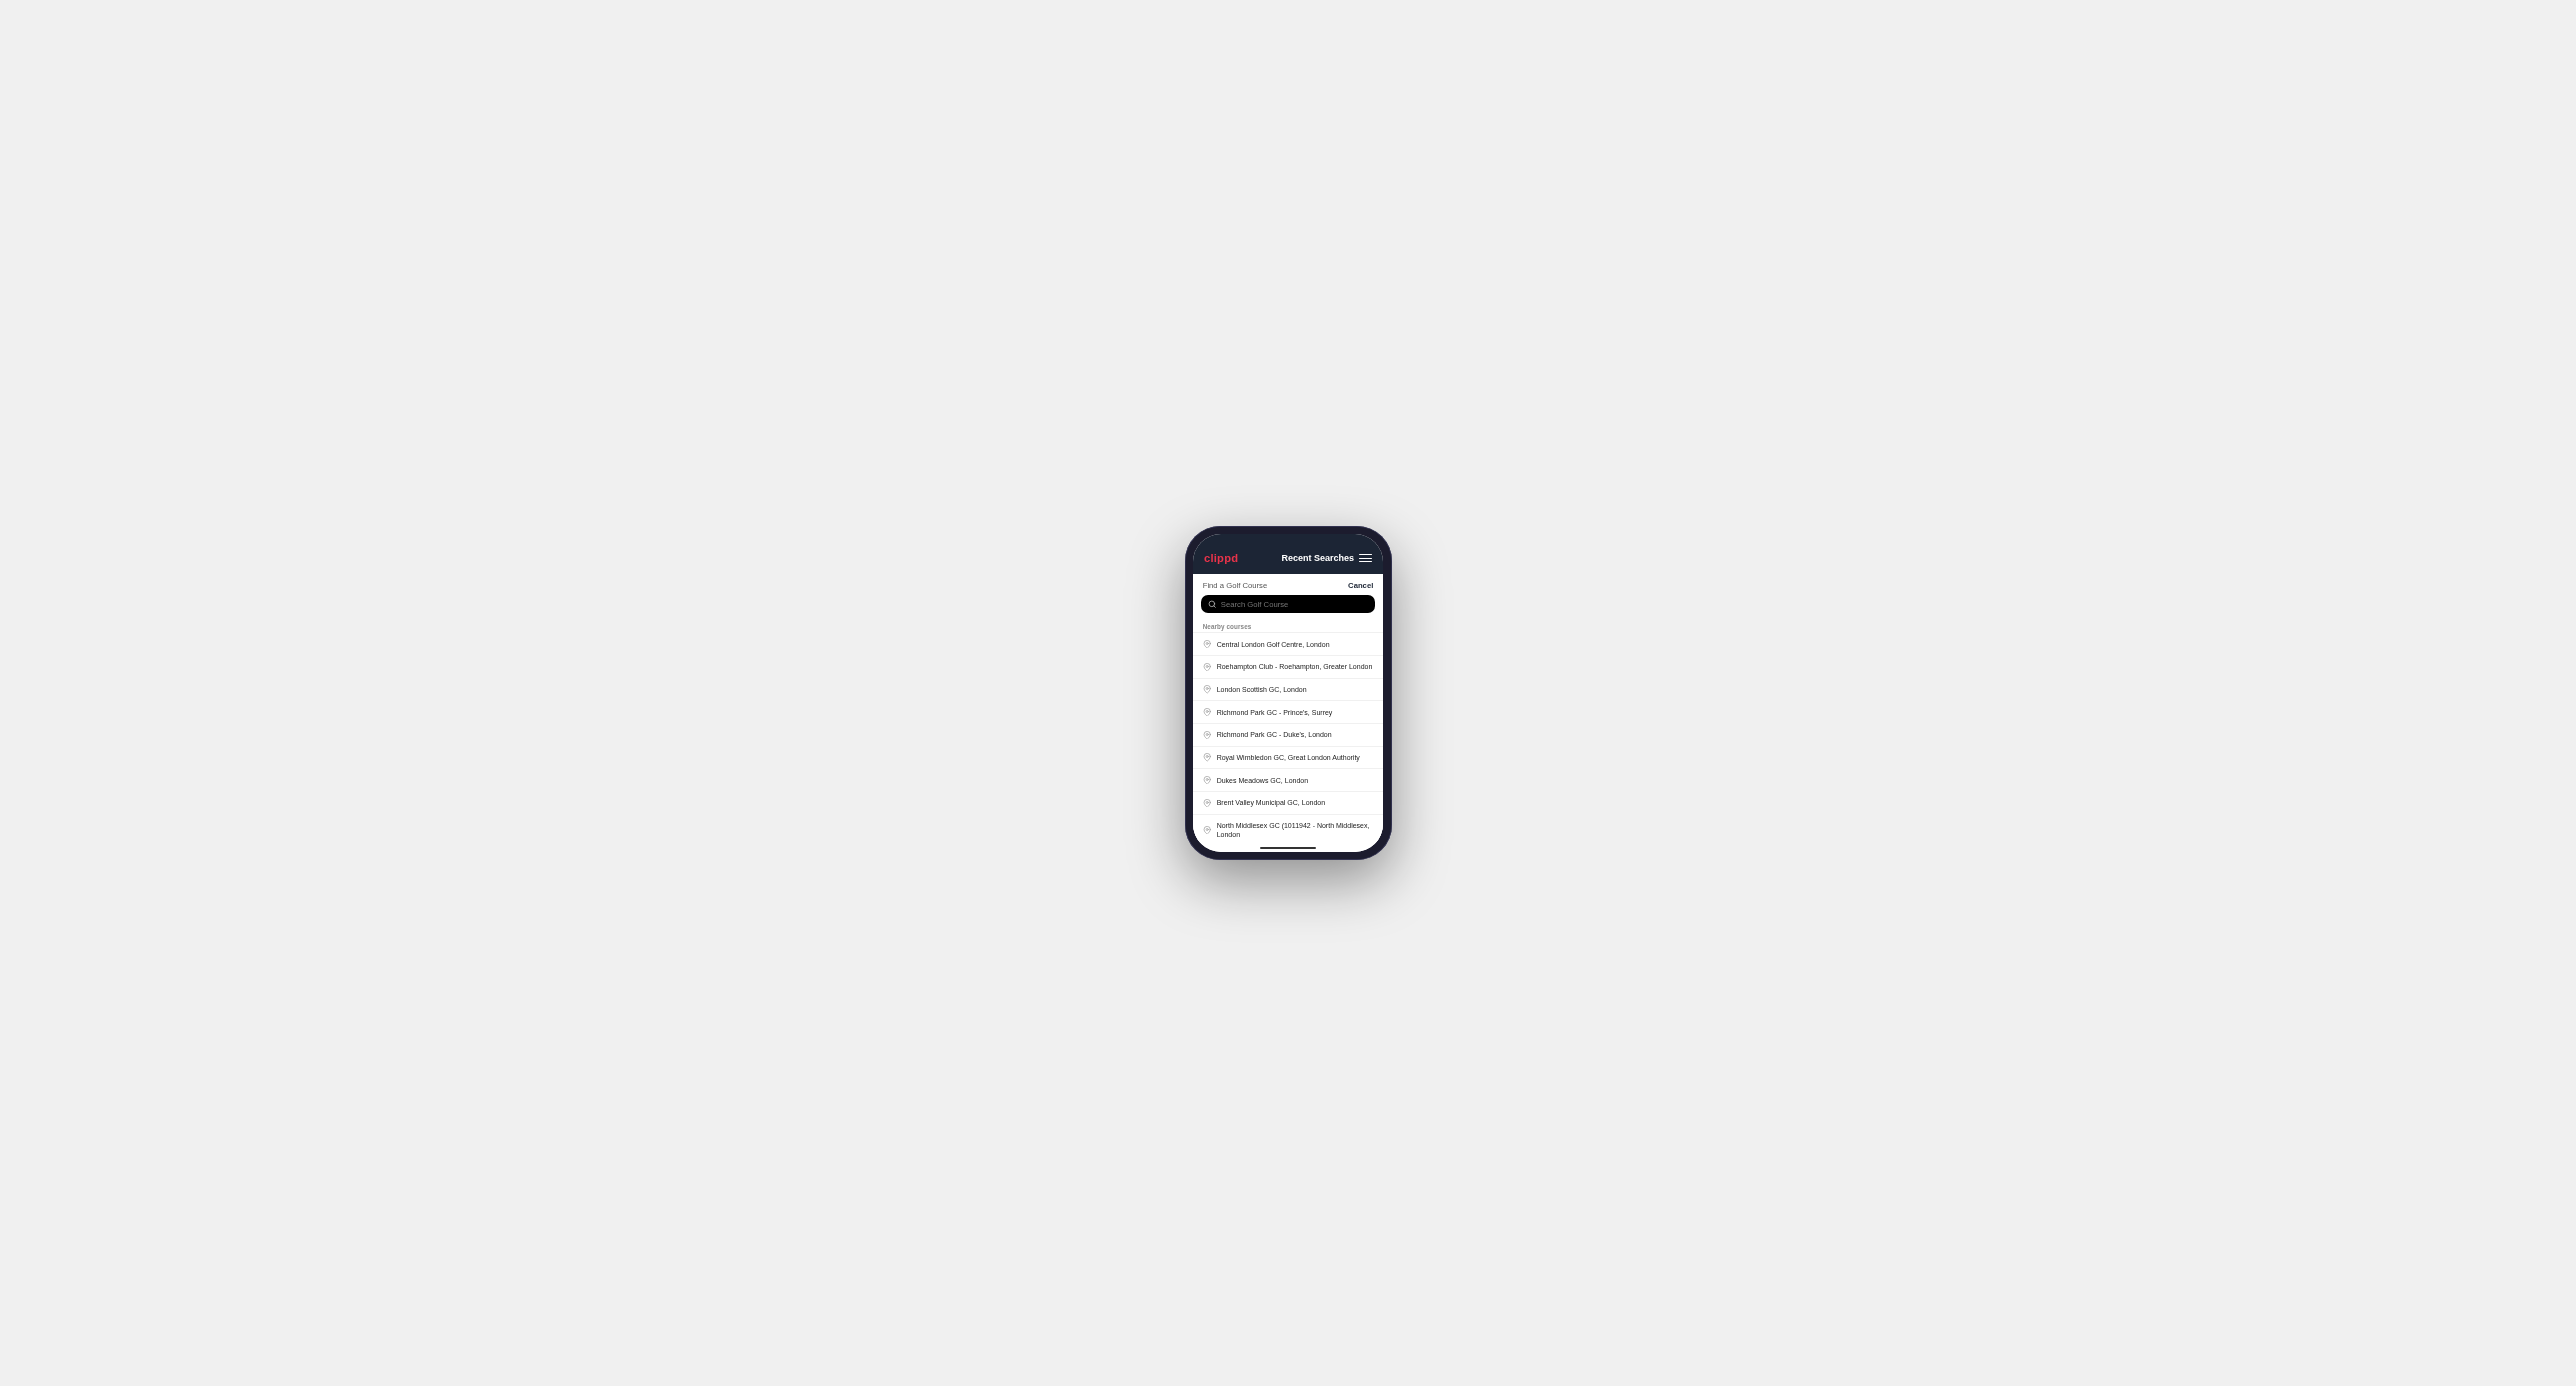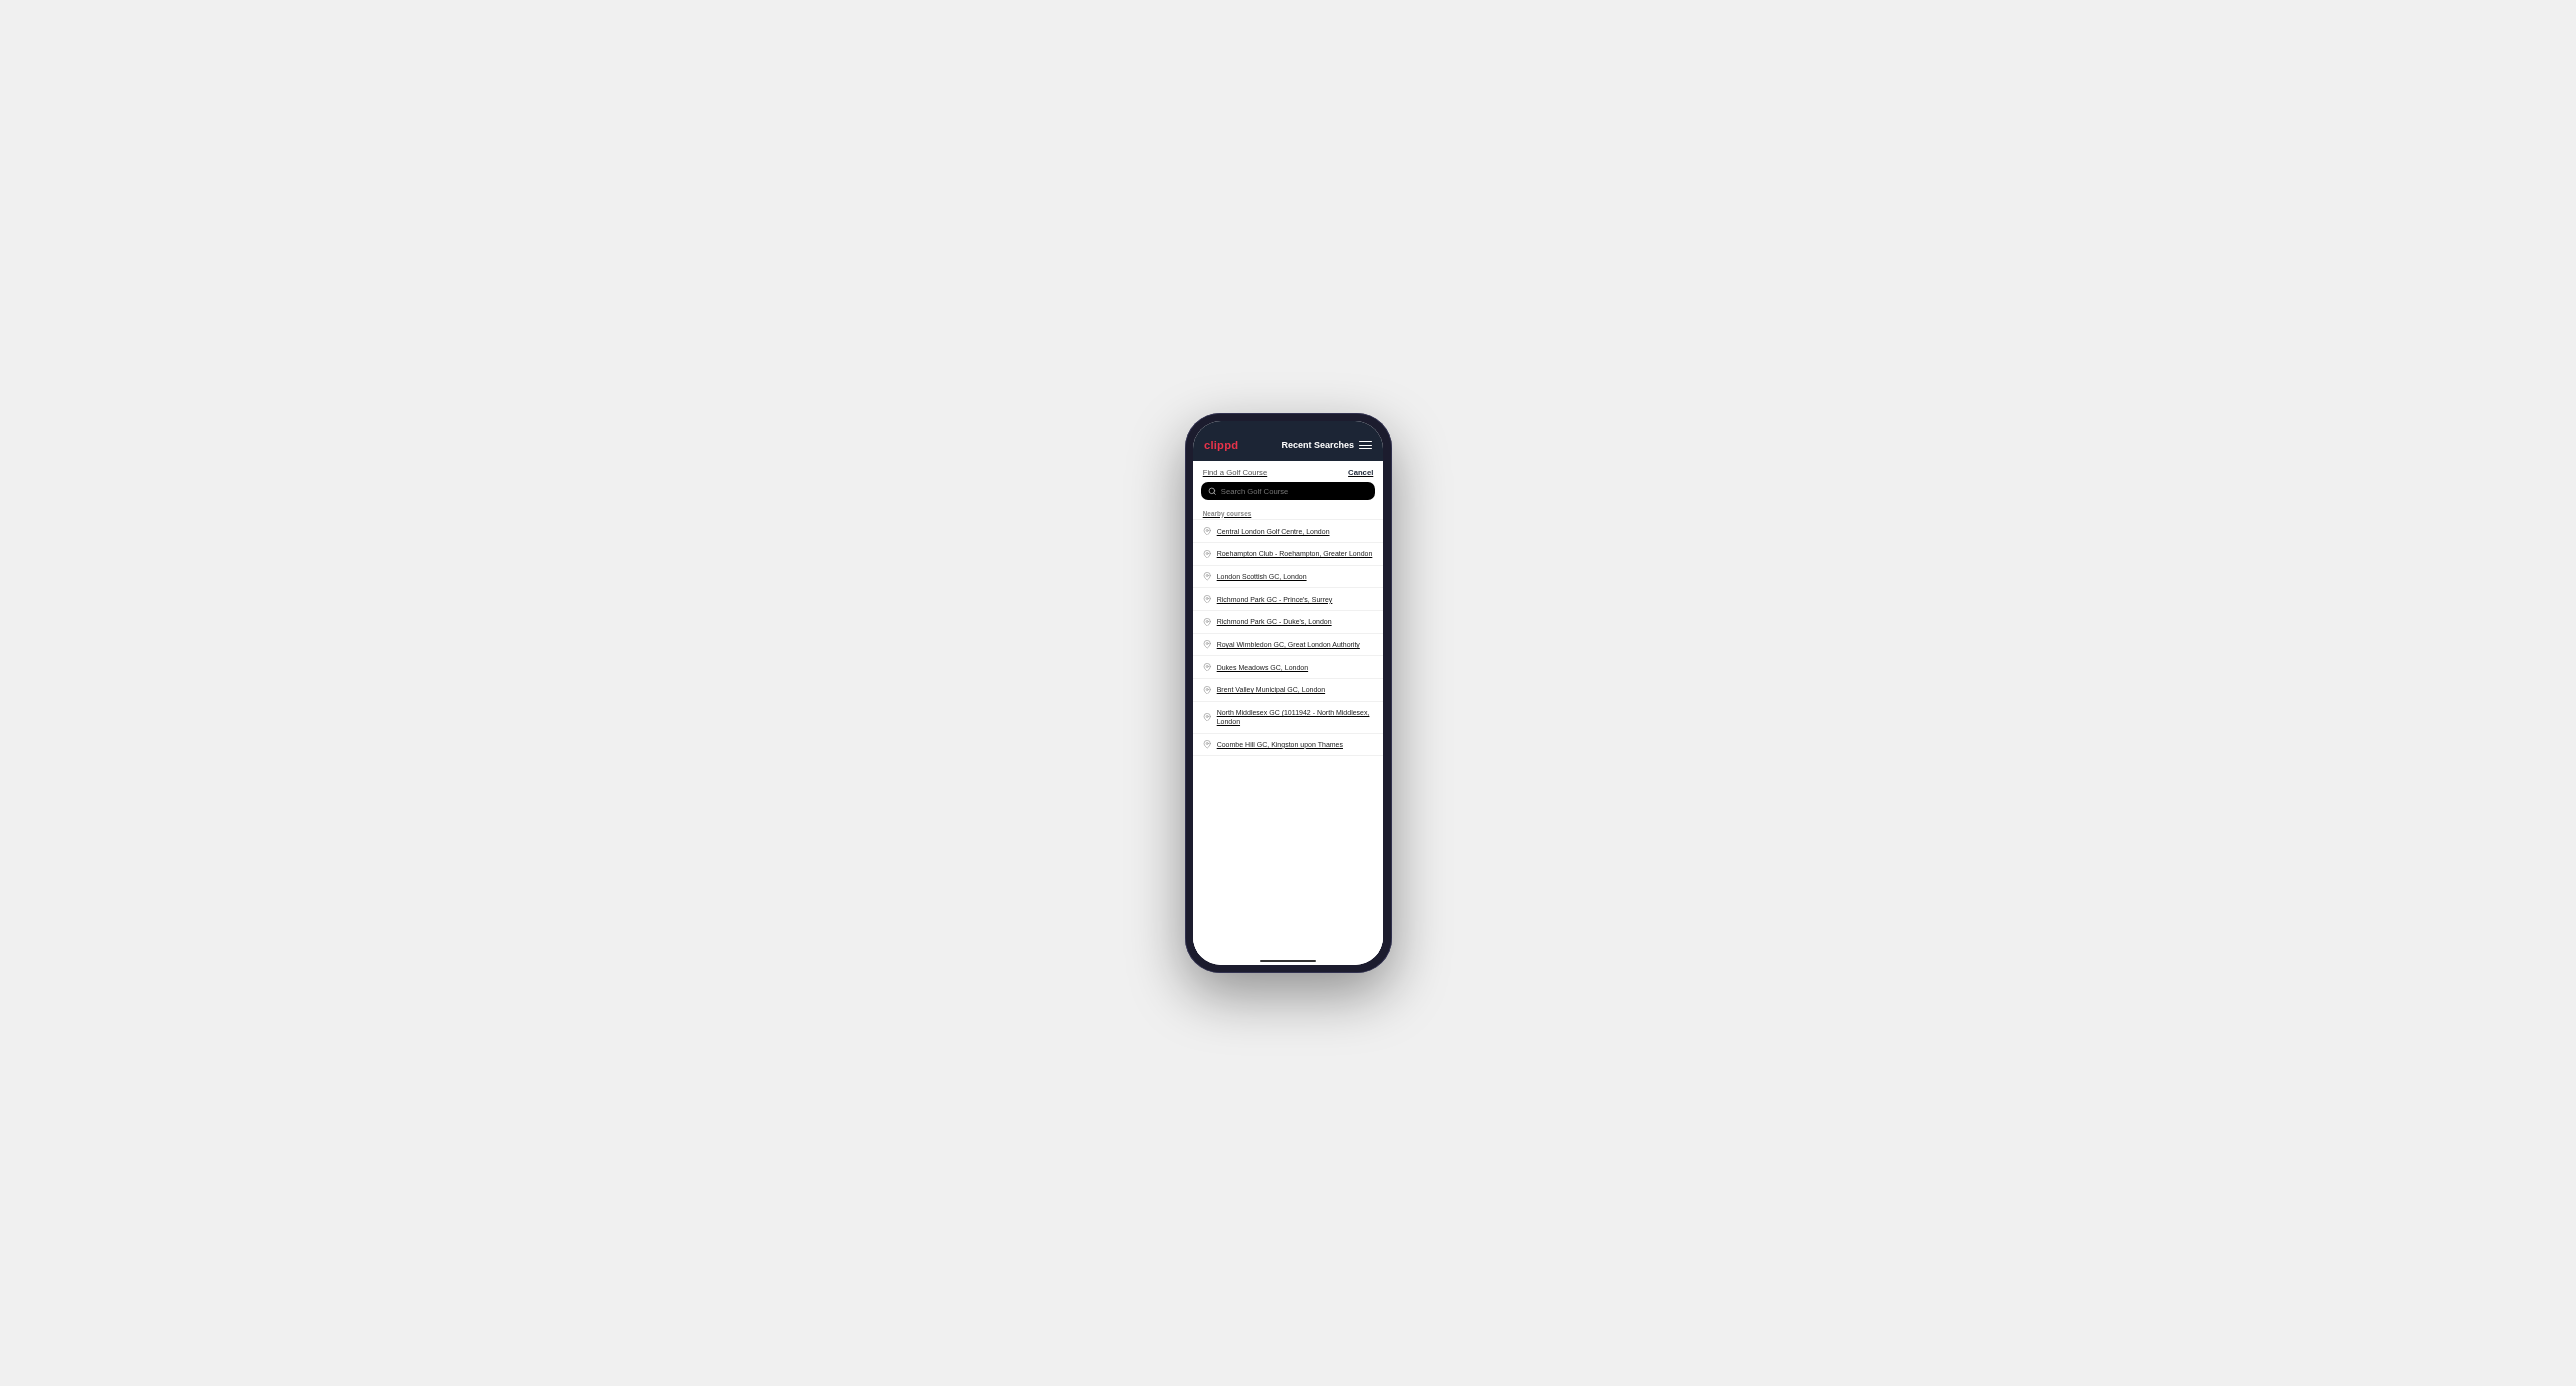--- a/index.html
+++ b/index.html
@@ -7,21 +7,21 @@
       background: #f0f0f0;
       display: flex;
       justify-content: center;
       align-items: center;
       min-height: 100vh;
       font-family: -apple-system, BlinkMacSystemFont, 'Segoe UI', sans-serif;
     }
 
     .phone-outer {
       width: 207px;
-      height: 560px;
+      height: 334px;
       background: #1c1c2e;
       border-radius: 35px;
       padding: 8.4px;
       position: relative;
       box-shadow: 0 21px 56px rgba(0,0,0,0.4), inset 0 0 0 0.7px #3a3a5c;
     }
 
     .phone-screen {
       width: 100%;
       height: 100%;
@@ -77,21 +77,20 @@
       border-radius: 0.7px;
     }
 
     
     .content {
       flex: 1;
       background: #ffffff;
       display: flex;
       flex-direction: column;
       overflow: hidden;
-      text-decoration: underline;
     }
 
     
     .find-bar {
       display: flex;
       align-items: center;
       justify-content: space-between;
       padding: 7px 9.8px 5.6px;
       background: #fff;
     }

